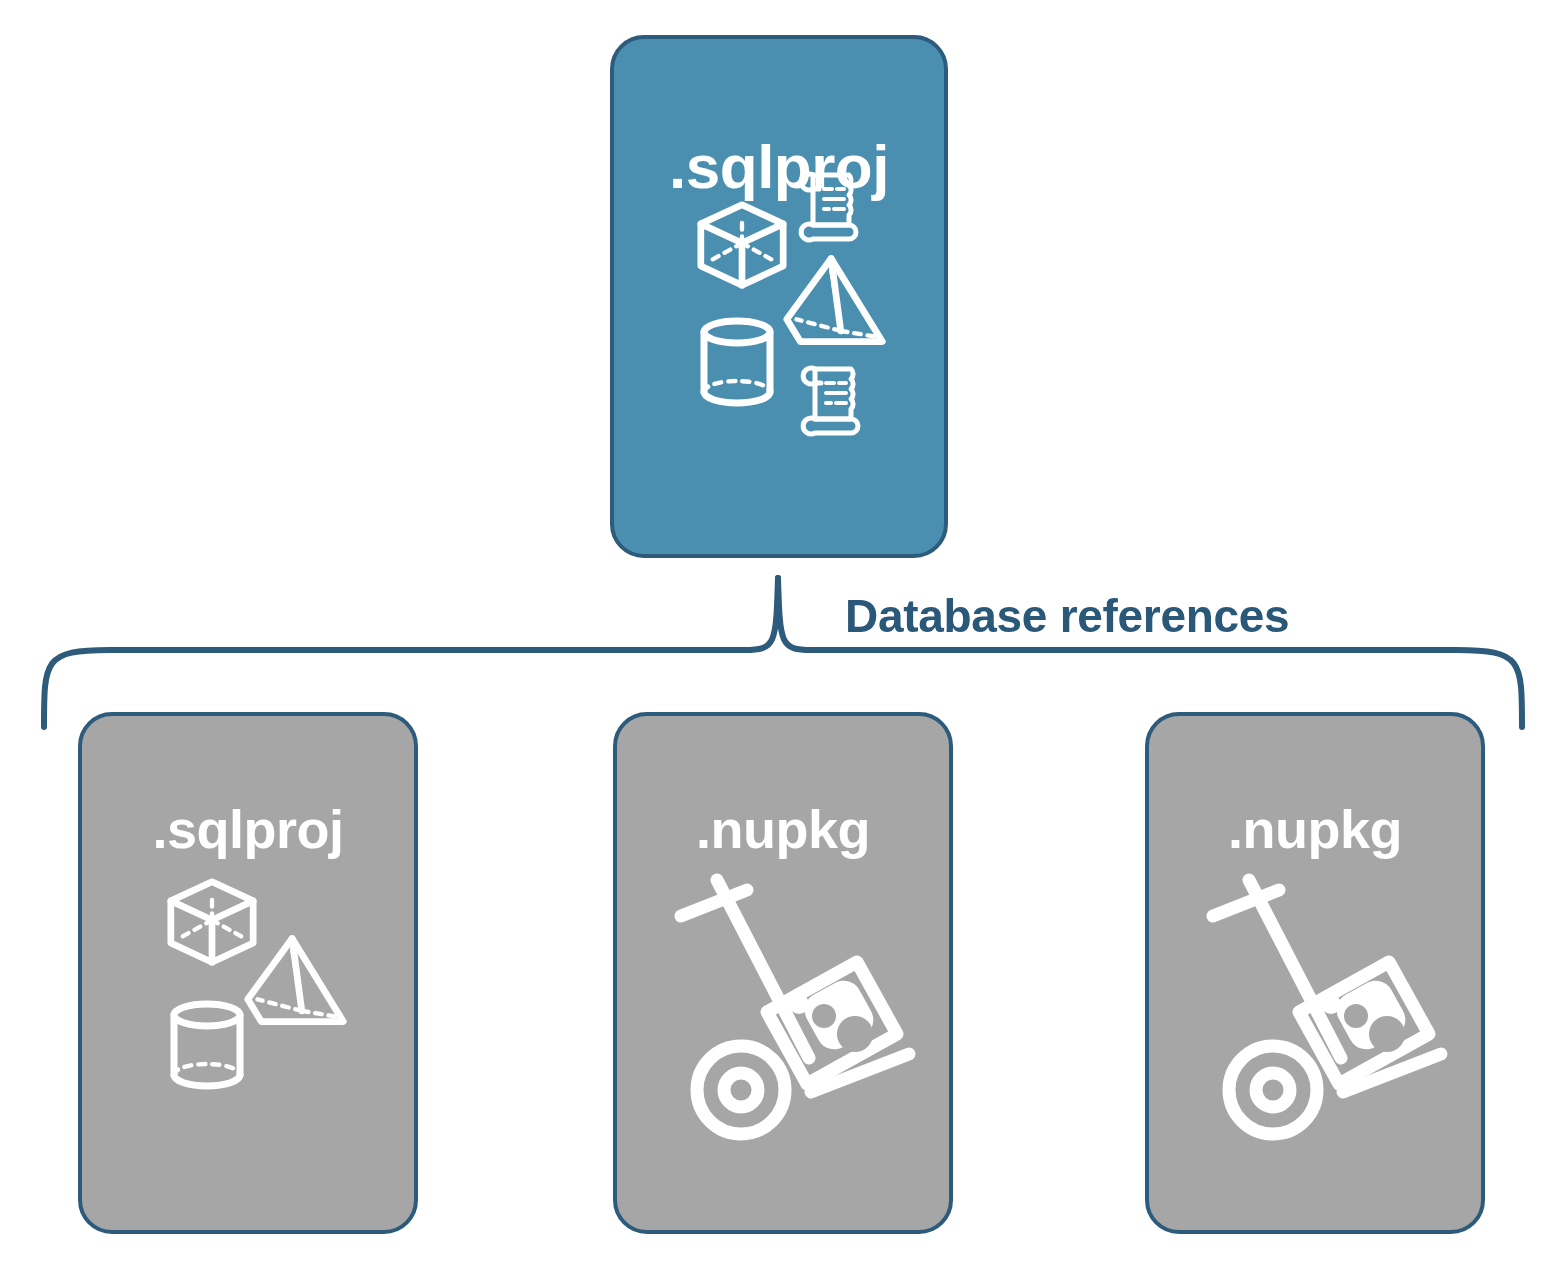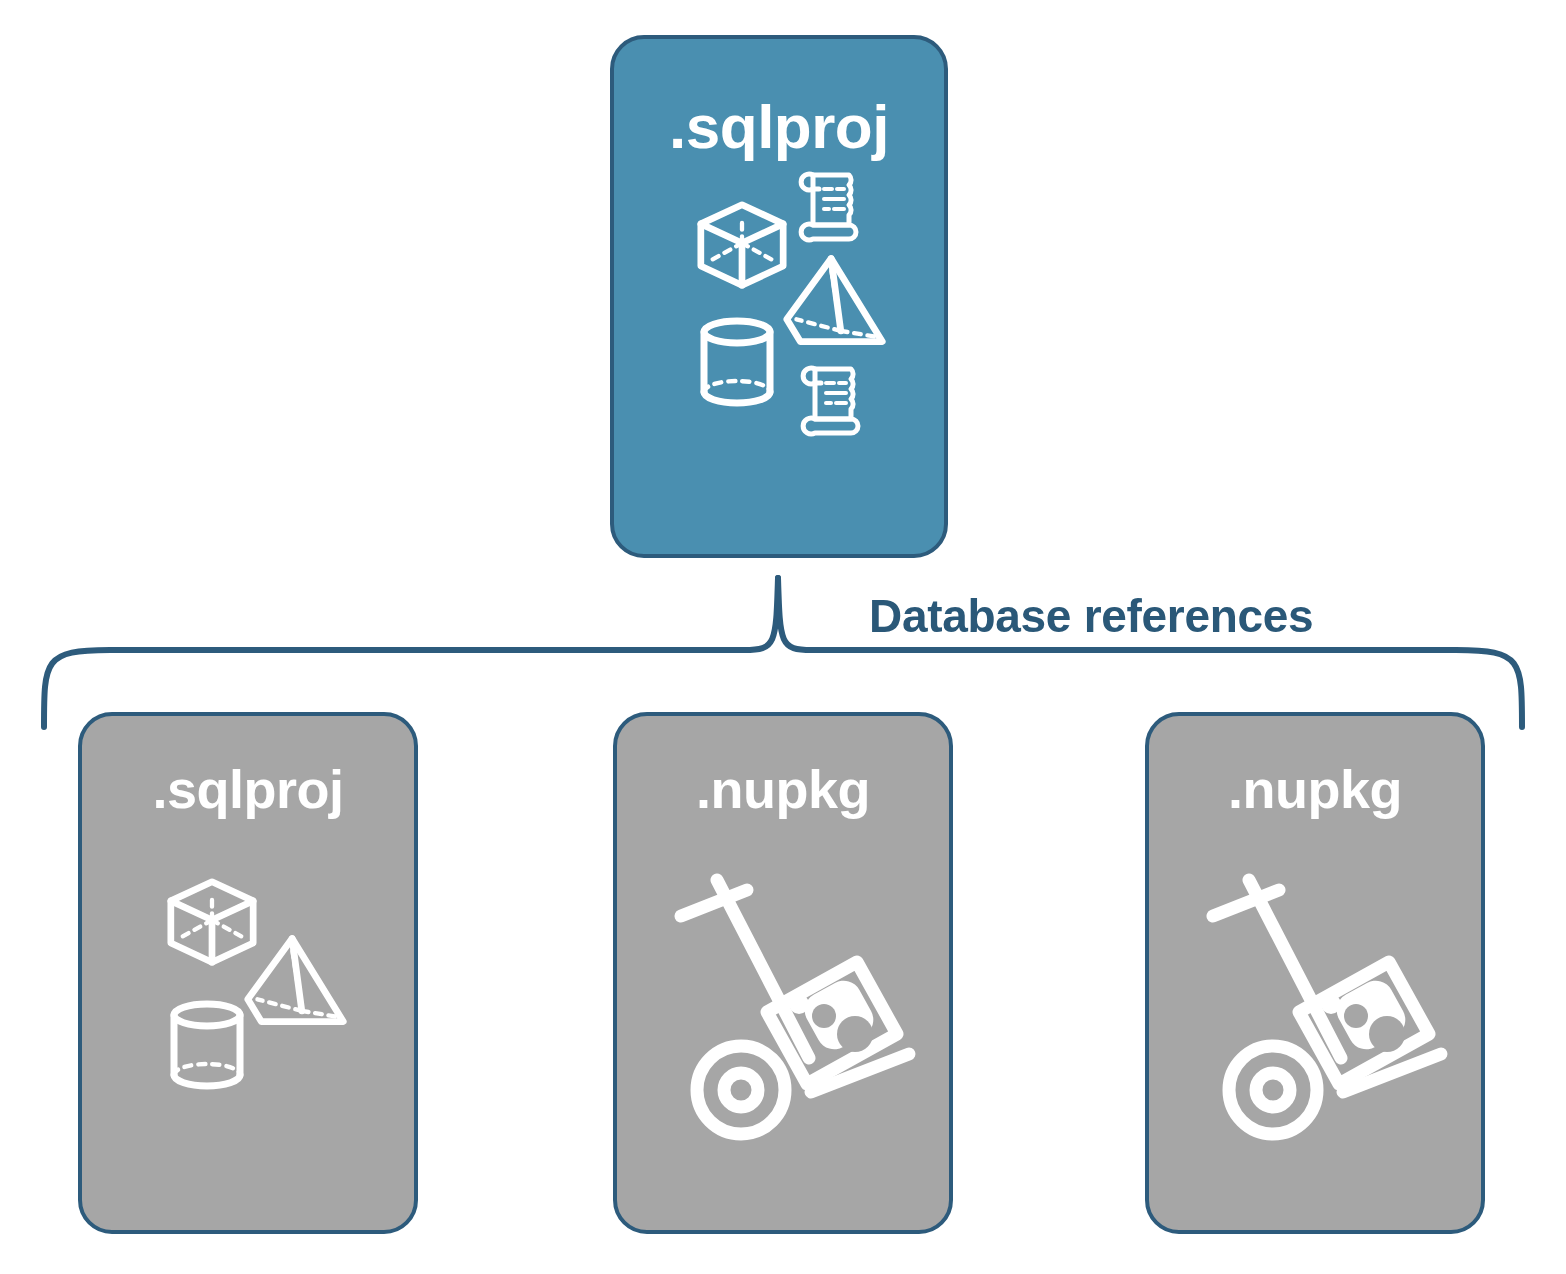--- a/index.html
+++ b/index.html
@@ -32,20 +32,21 @@
   }
   .card-title {
     position: absolute;
     left: 0;
     right: 0;
     text-align: center;
     color: #ffffff;
     font-weight: bold;
     letter-spacing: -0.5px;
     user-select: none;
+    margin-top: 40px;
   }
   .card-title.big {
     font-size: 62px;
     top: 52px;
   }
   .card-title.small {
     font-size: 54px;
     top: 42px;
   }
   .icon-wrap {
@@ -61,21 +62,20 @@
     pointer-events: none;
   }
   .edge-label {
     position: absolute;
     color: #2a5878;
     font-weight: bold;
     font-size: 46px;
     letter-spacing: -0.3px;
     white-space: nowrap;
     user-select: none;
-    margin-left: 24px;
   }
 </style>
 </head>
 <body>
 
 <div id="canvas">
 
   <div class="card card-primary" style="left:610px; top:35px; width:338px; height:523px;">
     <div class="card-title big">.sqlproj</div>
 

